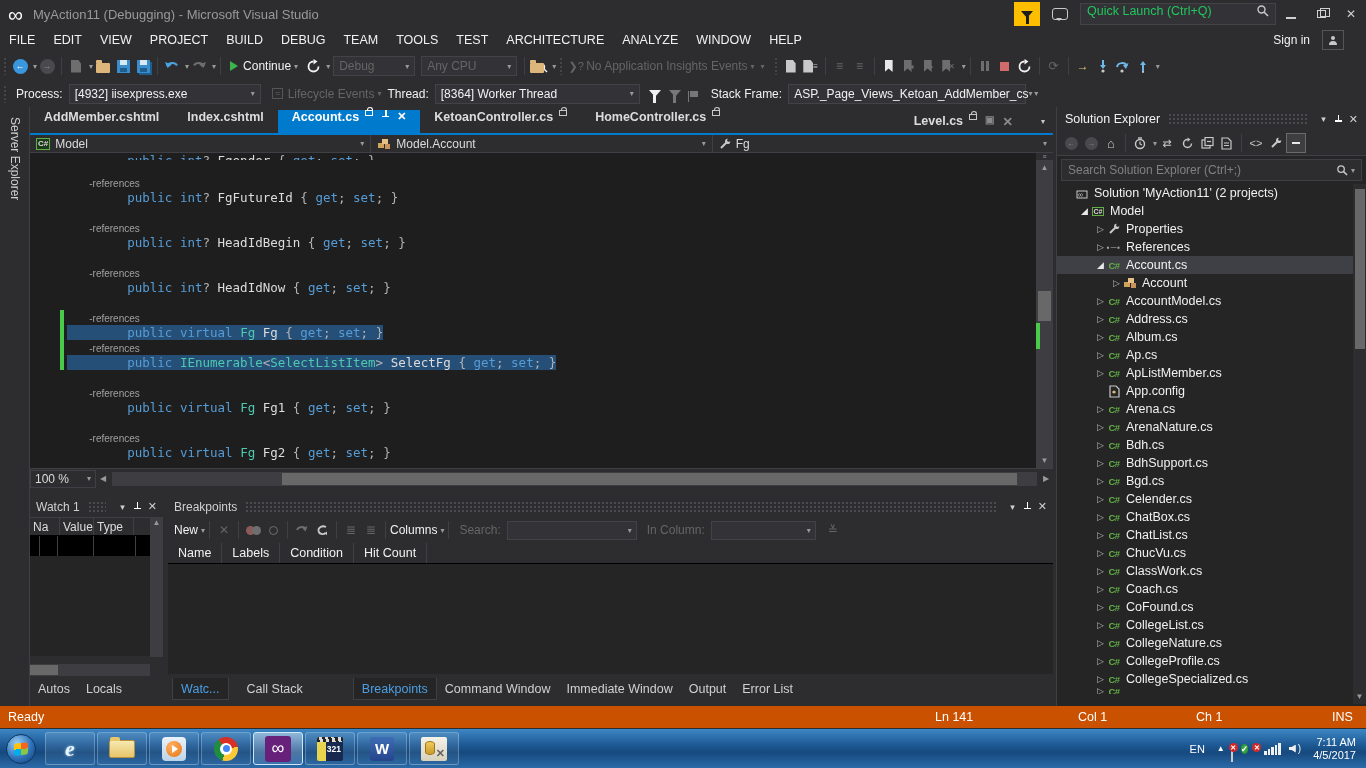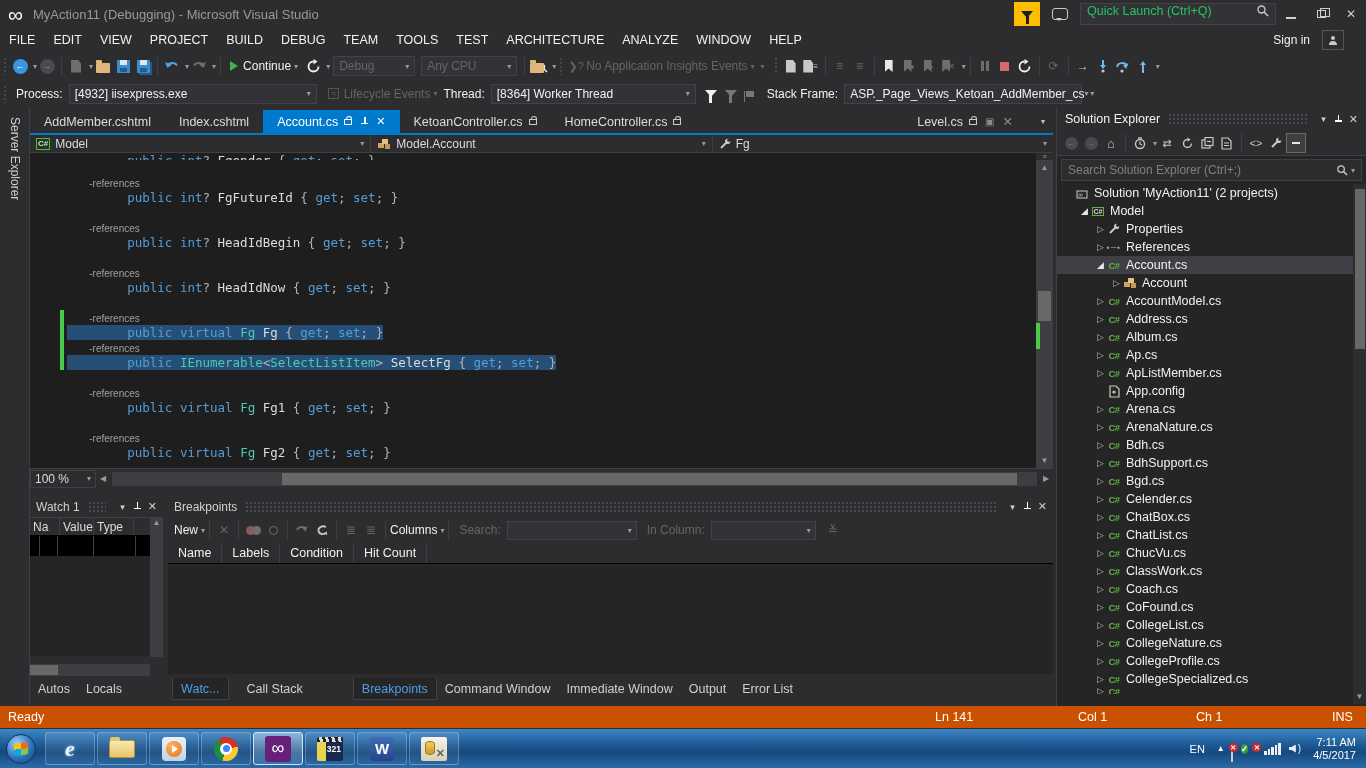--- a/index.html
+++ b/index.html
@@ -68,21 +68,21 @@
   
   #procbar { left:0; top:80px; width:1366px; height:27px; }
   .pblabel { color:#F1F1F1; margin:0 6px; }
   .flagx { width:8px; height:6px; background:#777; position:relative; margin-right:2px;}
   .flagx:before{ content:""; position:absolute; left:-2px; top:0; width:1.5px; height:11px; background:#777; }
   #serverstrip { left:0; top:107px; width:30px; height:599px; background:#2D2D30; border-right:1px solid #3F3F46; }
   #serverstrip span { writing-mode:vertical-rl; color:#D0D0D0; font-size:12px; margin:10px 0 0 8px; display:inline-block; }
 
   
   #tabrow { left:30px; top:110px; width:1023px; height:23px; display:flex; align-items:stretch; }
-  .tab { display:flex; align-items:center; padding:0 14px; color:#DCDCDC; font-size:12.5px; background:transparent; }
+  .tab { display:flex; padding:0 14px; color:#DCDCDC; font-size:12.5px; background:transparent;font-weight:bold; }
   .tab.active { background:#007ACC; color:#FFF; }
   .tab .lock { margin-left:6px; }
   .tab .tabx { margin-left:7px; font-size:11px; color:#FFF; }
   #tabrow-right { margin-left:auto; display:flex; align-items:center; }
   #tabline { left:30px; top:133px; width:1023px; height:2px; background:#007ACC; }
 
   
   #navbar { left:30px; top:135px; width:1023px; height:18px; background:#2D2D30; display:flex; border-bottom:1px solid #3F3F46; }
   .navsec { flex:1; display:flex; align-items:center; padding:0 6px; border-right:1px solid #3F3F46; color:#DCDCDC; font-size:12px; }
   .navsec .ddarrow { margin-left:auto; }
@@ -413,21 +413,21 @@
           <path d="M4 6 L7 2 L10 6 Z" fill="#6FB8E8"></path>
           <circle cx="7" cy="13" r="1" fill="#C8C8C8"></circle>
         </svg>
       </span>
     <span class="ddarrow" style="margin-right:4px">▾</span>
   </div>
 
   <div id="procbar" class="abs flex">
     <span class="grip"></span>
     <span class="pblabel">Process:</span>
-    <span class="combo" style="width:248px">
+    <span class="combo" style="width:192px">
         <span>[4932] iisexpress.exe</span>
         <span class="ddarrow">▾</span>
       </span>
     <span class="tbi dis" style="margin-left:8px">
         <span style="border:1px solid #555;font-size:8px;padding:0 2px">≈</span>
       </span>
     <span class="dis">Lifecycle Events</span>
     <span class="ddarrow dis">▾</span>
     <span class="pblabel">Thread:</span>
     <span class="combo" style="width:205px">

